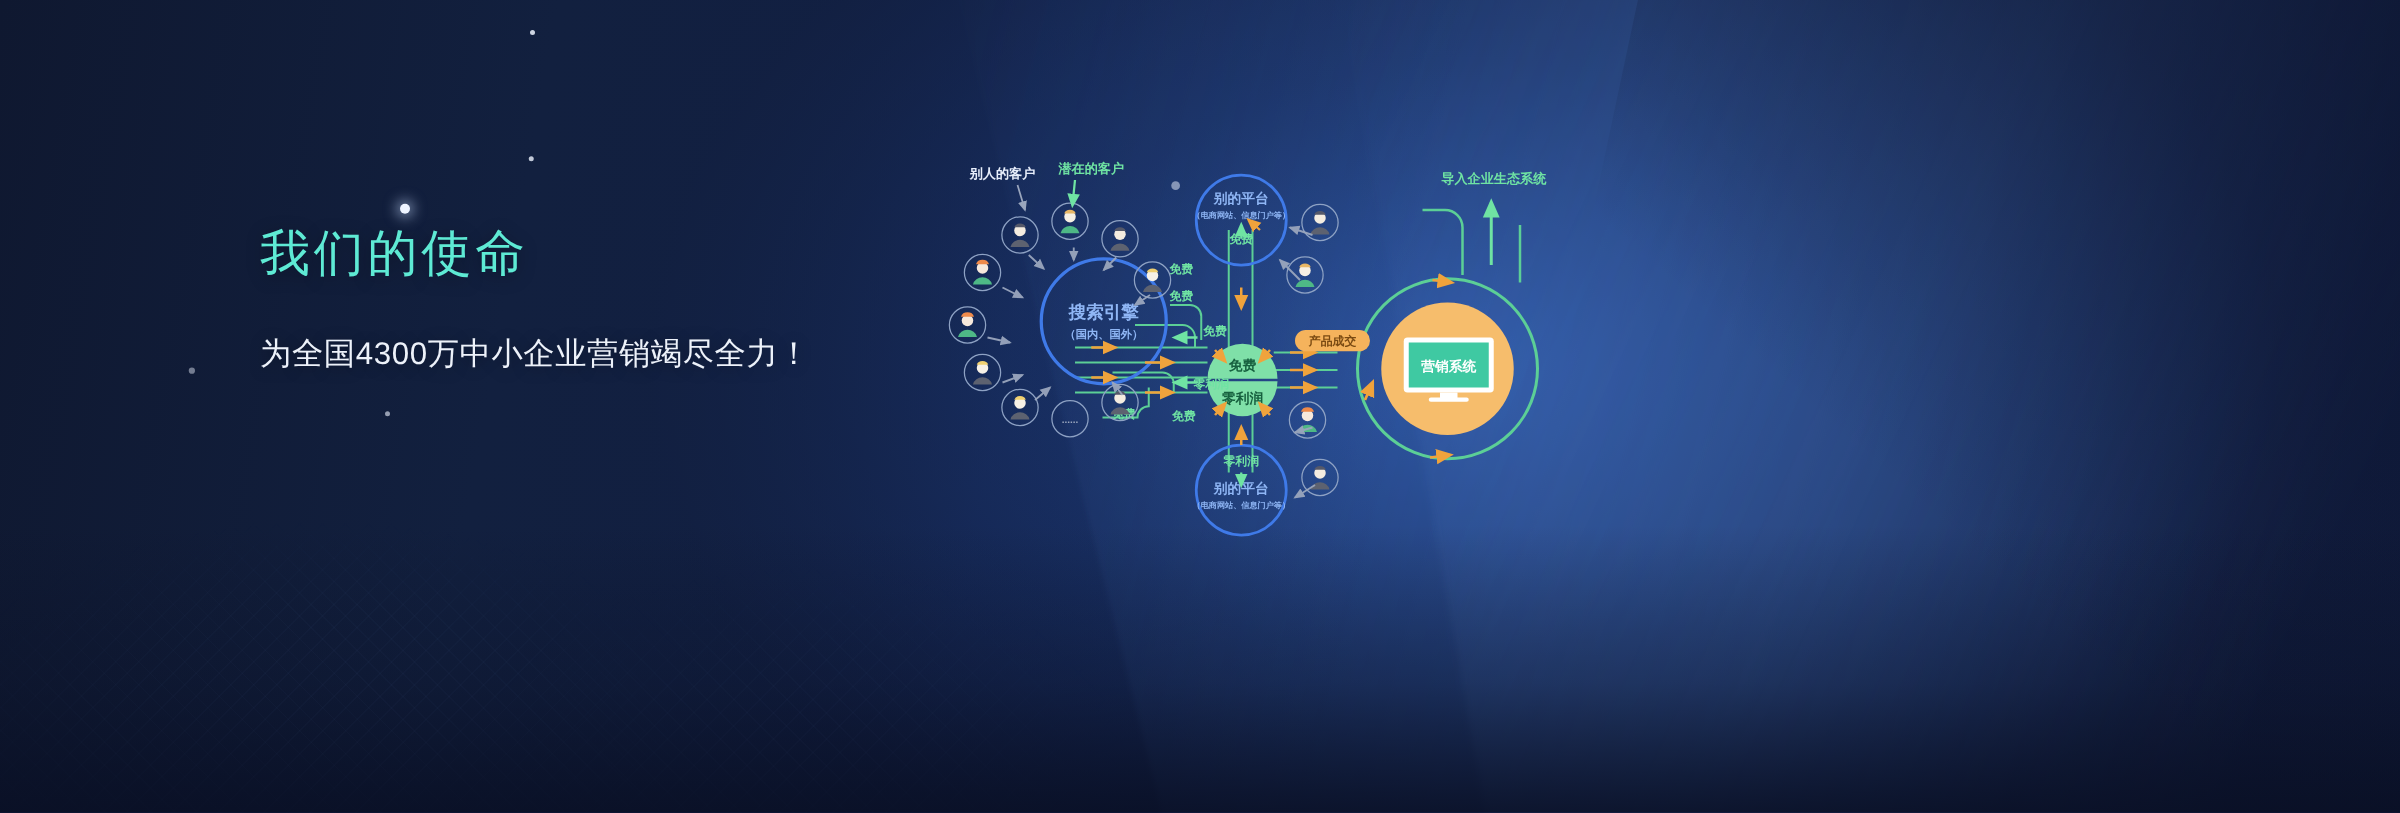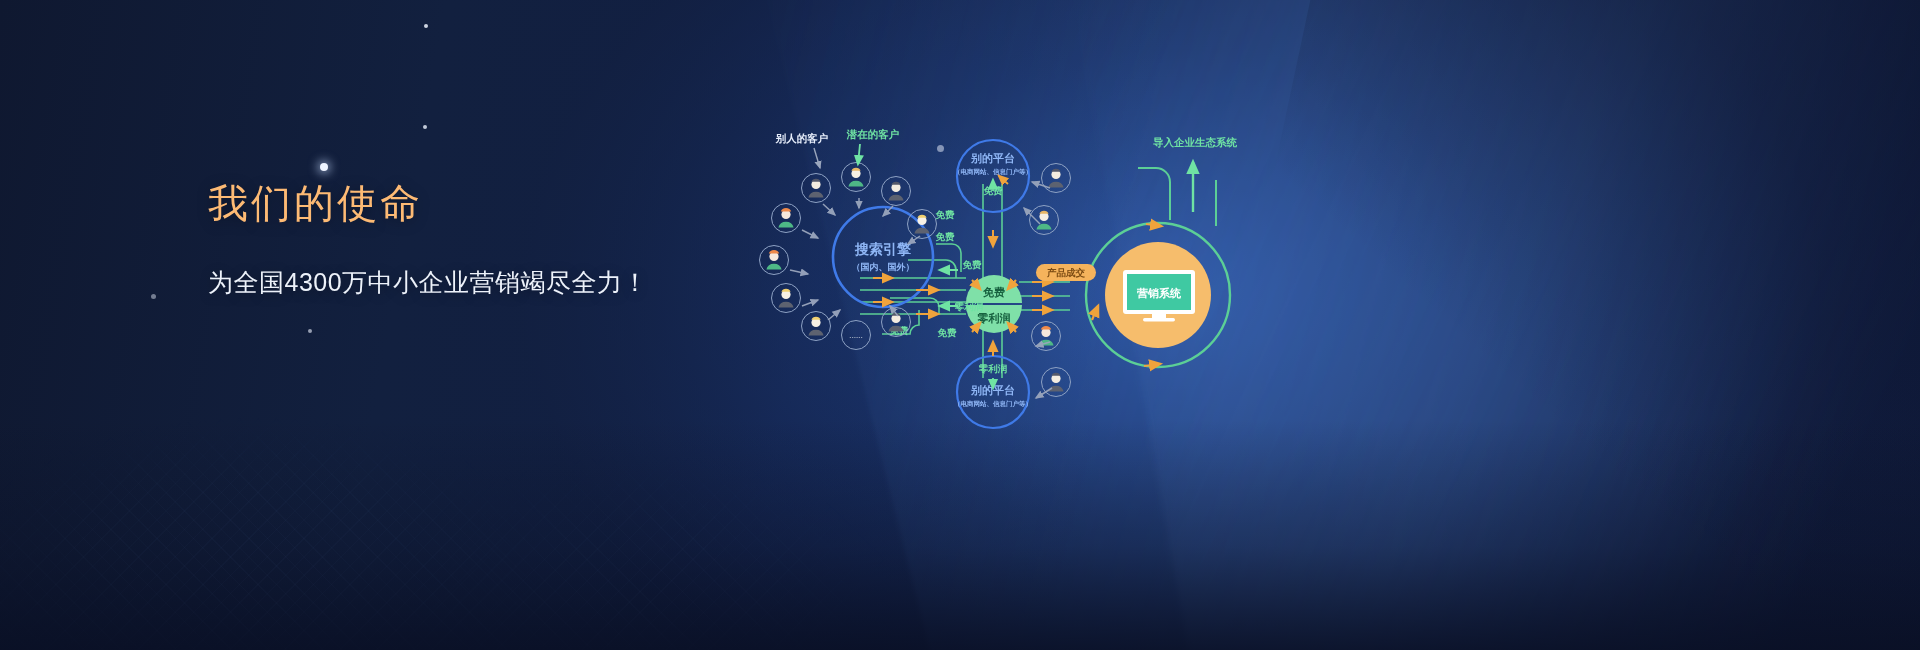--- a/index.html
+++ b/index.html
@@ -94,21 +94,21 @@
   .dot.glow { box-shadow: 0 0 10px 3px rgba(200,220,255,0.55); }
 
   
   .copy {
     position: absolute;
     left: 208px;
     top: 178px;
     z-index: 6;
   }
   .headline {
-    color: #fdba74;
+    color: #5eead4;
     font-size: 40px;
     font-weight: 400;
     letter-spacing: 3px;
     line-height: 1.25;
     margin: 0;
     white-space: nowrap;
     text-shadow: 0 2px 14px rgba(0,0,0,0.35);
   }
   .subline {
     margin: 38px 0 0 0;

